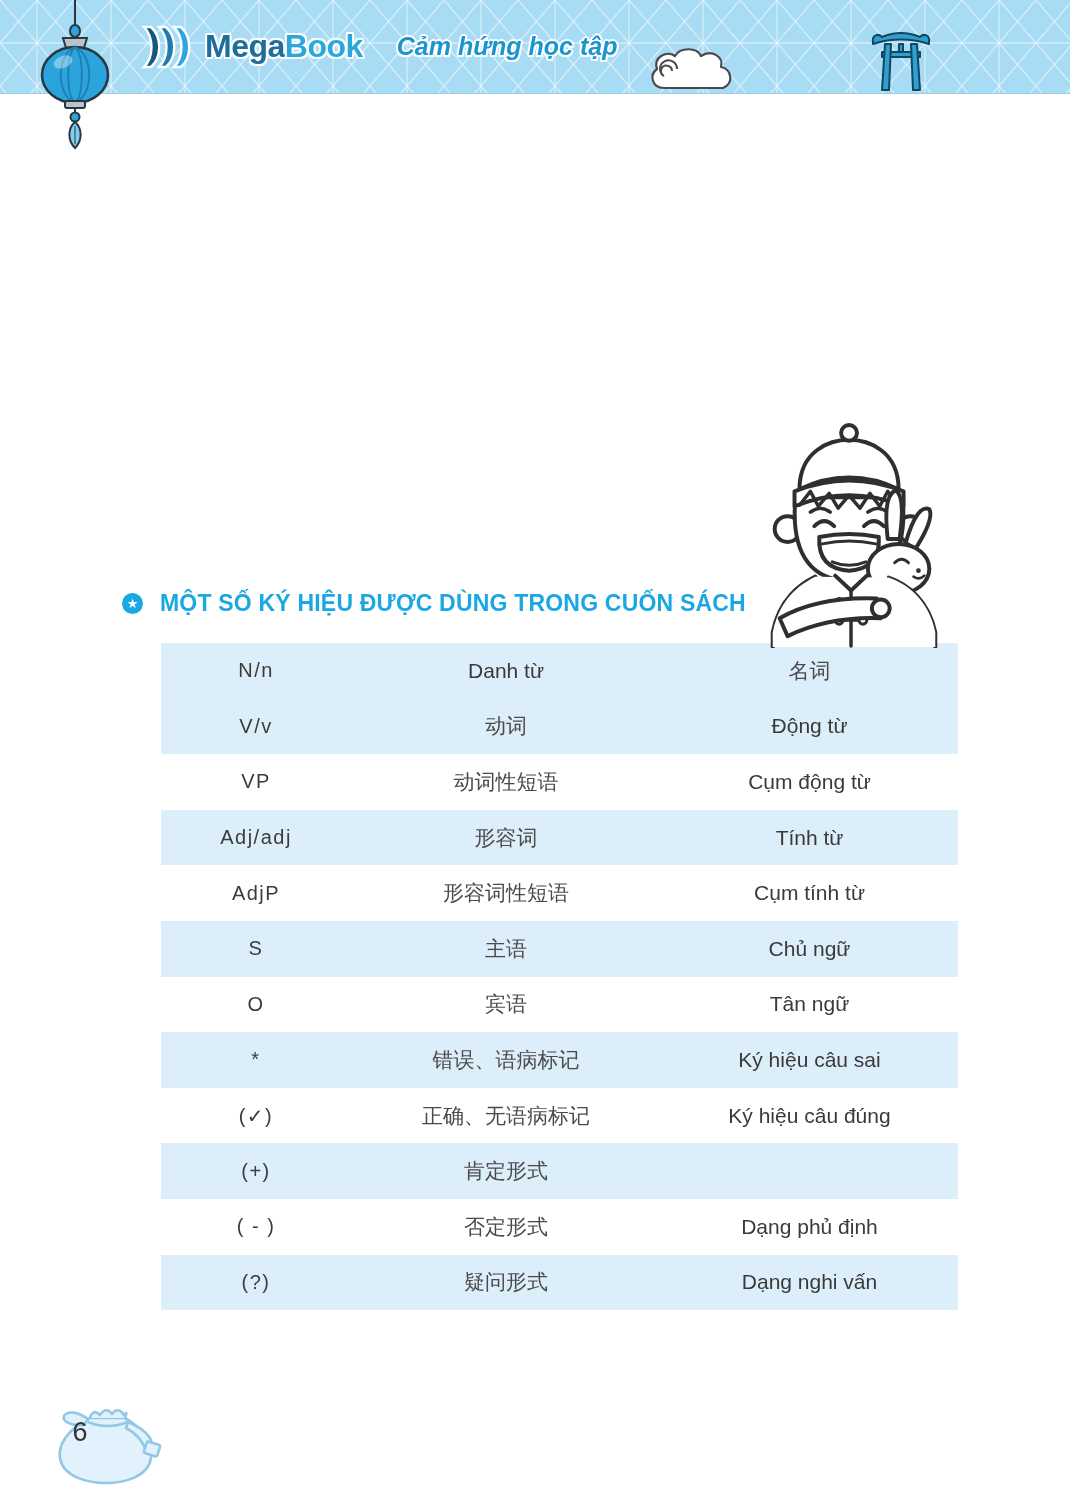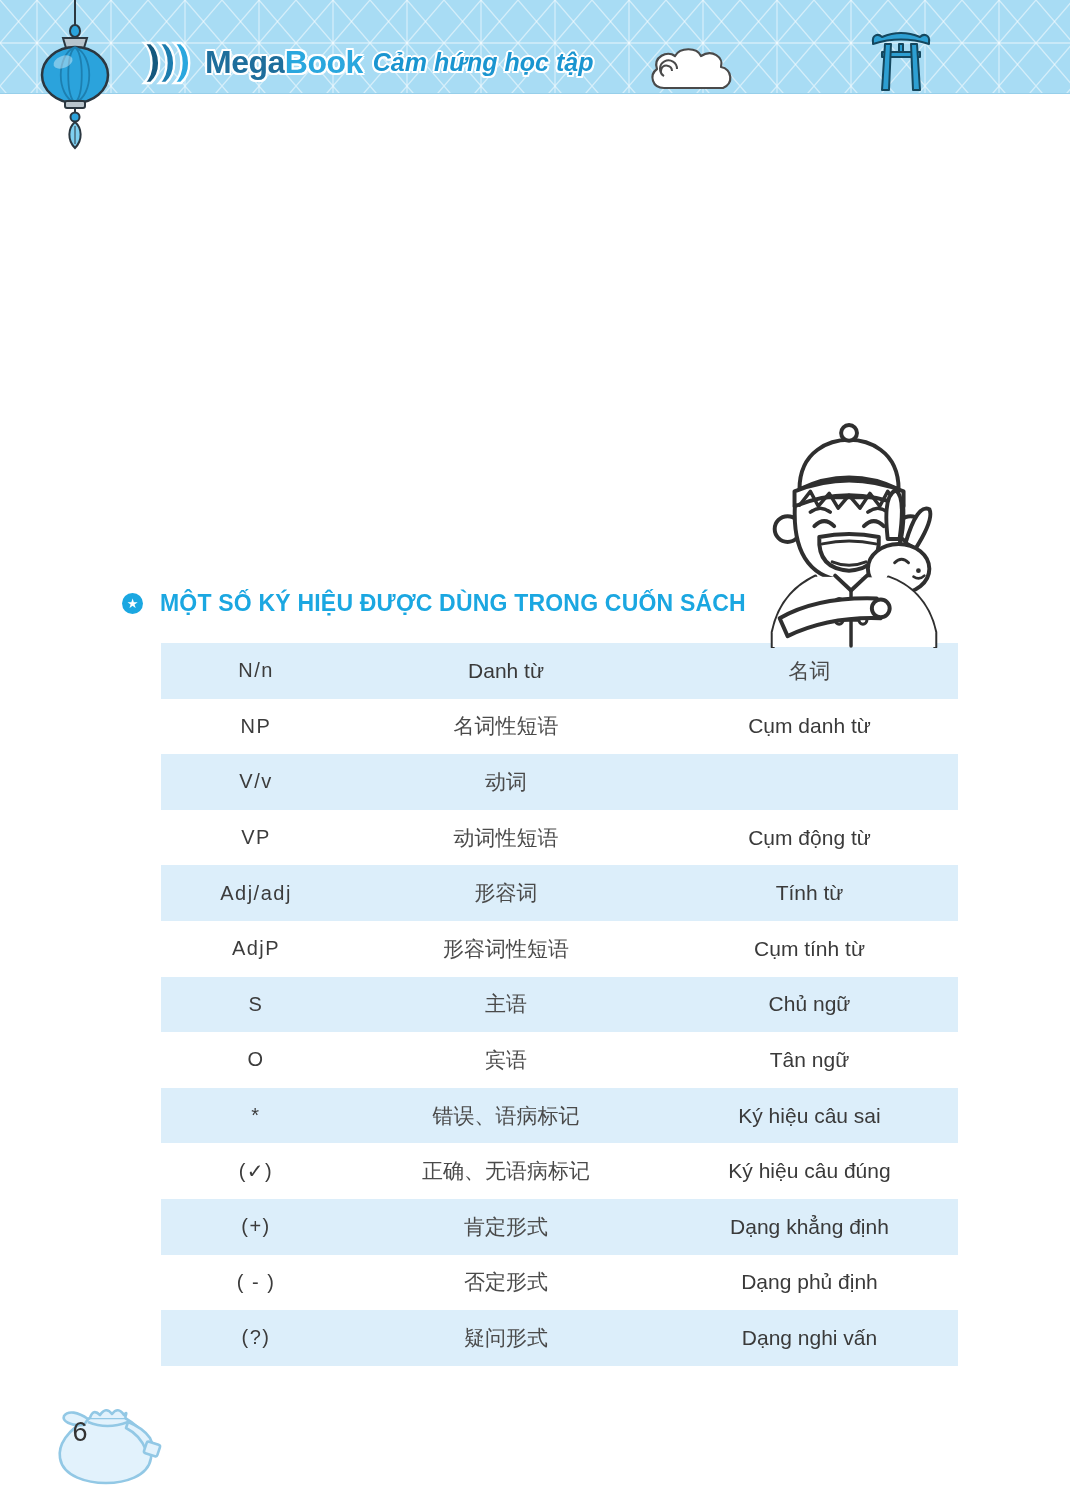--- a/index.html
+++ b/index.html
@@ -3,31 +3,31 @@
 <meta charset="utf-8">
 <style>
   html,body{margin:0;padding:0;background:#fff;}
   .page{
     position:relative;width:1070px;height:1500px;background:#ffffff;overflow:hidden;
     font-family:"Liberation Sans",sans-serif;
   }
   
   .band{position:absolute;left:0;top:0;width:1070px;height:93px;background:#A8DCF4;border-bottom:1px solid rgba(80,150,190,.18);}
   .band svg.pattern{position:absolute;left:0;top:0;}
-  .logo-row{position:absolute;left:141px;top:16px;height:93px;display:flex;align-items:center;z-index:3;}
+  .logo-row{position:absolute;left:141px;top:0;height:93px;display:flex;align-items:center;z-index:3;}
   .chevrons{margin-right:8px;}
   .wordmark{
     font-size:32px;font-weight:bold;letter-spacing:-.5px;white-space:nowrap;
     text-shadow:-2px 0 0 #fff,2px 0 0 #fff,0 -2px 0 #fff,0 2px 0 #fff,
                 -1.6px -1.6px 0 #fff,1.6px 1.6px 0 #fff,-1.6px 1.6px 0 #fff,1.6px -1.6px 0 #fff;
   }
   .wordmark .mega{color:#1E6E9C;}
   .wordmark .book{color:#2AA7DE;}
   .tagline{
-    margin-left:10px;font-size:25px;font-style:italic;font-weight:bold;color:#1A95D0;white-space:nowrap;
+    margin-left:34px;font-size:25px;font-style:italic;font-weight:bold;color:#1A95D0;white-space:nowrap;
     text-shadow:-2px 0 0 #fff,2px 0 0 #fff,0 -2px 0 #fff,0 2px 0 #fff,
                 -1.5px -1.5px 0 #fff,1.5px 1.5px 0 #fff,-1.5px 1.5px 0 #fff,1.5px -1.5px 0 #fff;
   }
   .lantern{position:absolute;left:36px;top:0;z-index:4;}
   .cloud{position:absolute;left:646px;top:46px;z-index:3;}
   .torii{position:absolute;left:870px;top:27px;z-index:3;}
   
   .title-row{position:absolute;left:122px;top:586px;display:flex;align-items:center;z-index:2;}
   .badge{
     width:21px;height:21px;border-radius:50%;background:#1BA7E1;color:#fff;
@@ -167,28 +167,24 @@
       <path d="M175,158 Q181,162 186,157" fill="none" stroke-width="2.6"></path>
     </g>
   </svg>
 
   <div class="symbols-table">
       <div class="trow alt">
         <div class="tcell symbol">N/n</div>
         <div class="tcell vietnamese">Danh từ</div>
         <div class="tcell chinese">名词</div>
       </div>
-      <div class="trow">
-        <div class="tcell symbol">NP</div>
-        <div class="tcell chinese">名词性短语</div>
-        <div class="tcell vietnamese">Cụm danh từ</div>
-      </div>
       <div class="trow alt">
         <div class="tcell symbol">V/v</div>
         <div class="tcell chinese">动词</div>
+        <div class="tcell vietnamese">Động từ</div>
       </div>
       <div class="trow">
         <div class="tcell symbol">VP</div>
         <div class="tcell chinese">动词性短语</div>
         <div class="tcell vietnamese">Cụm động từ</div>
       </div>
       <div class="trow alt">
         <div class="tcell symbol">Adj/adj</div>
         <div class="tcell chinese">形容词</div>
         <div class="tcell vietnamese">Tính từ</div>
@@ -214,21 +210,20 @@
         <div class="tcell vietnamese">Ký hiệu câu sai</div>
       </div>
       <div class="trow">
         <div class="tcell symbol">(✓)</div>
         <div class="tcell chinese">正确、无语病标记</div>
         <div class="tcell vietnamese">Ký hiệu câu đúng</div>
       </div>
       <div class="trow alt">
         <div class="tcell symbol">(+)</div>
         <div class="tcell chinese">肯定形式</div>
-        <div class="tcell vietnamese">Dạng khẳng định</div>
       </div>
       <div class="trow">
         <div class="tcell symbol">( - )</div>
         <div class="tcell chinese">否定形式</div>
         <div class="tcell vietnamese">Dạng phủ định</div>
       </div>
       <div class="trow alt">
         <div class="tcell symbol">(?)</div>
         <div class="tcell chinese">疑问形式</div>
         <div class="tcell vietnamese">Dạng nghi vấn</div>

